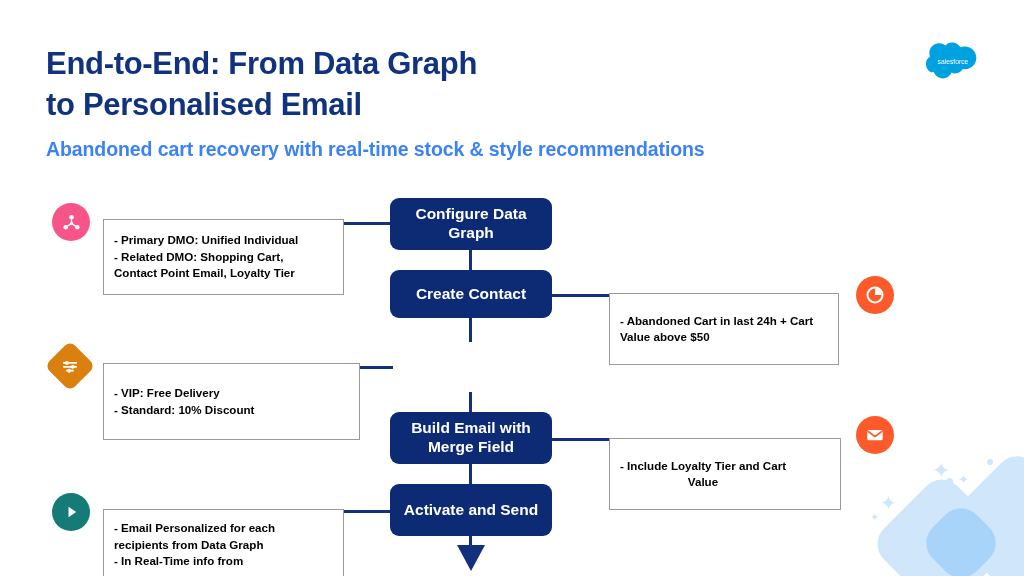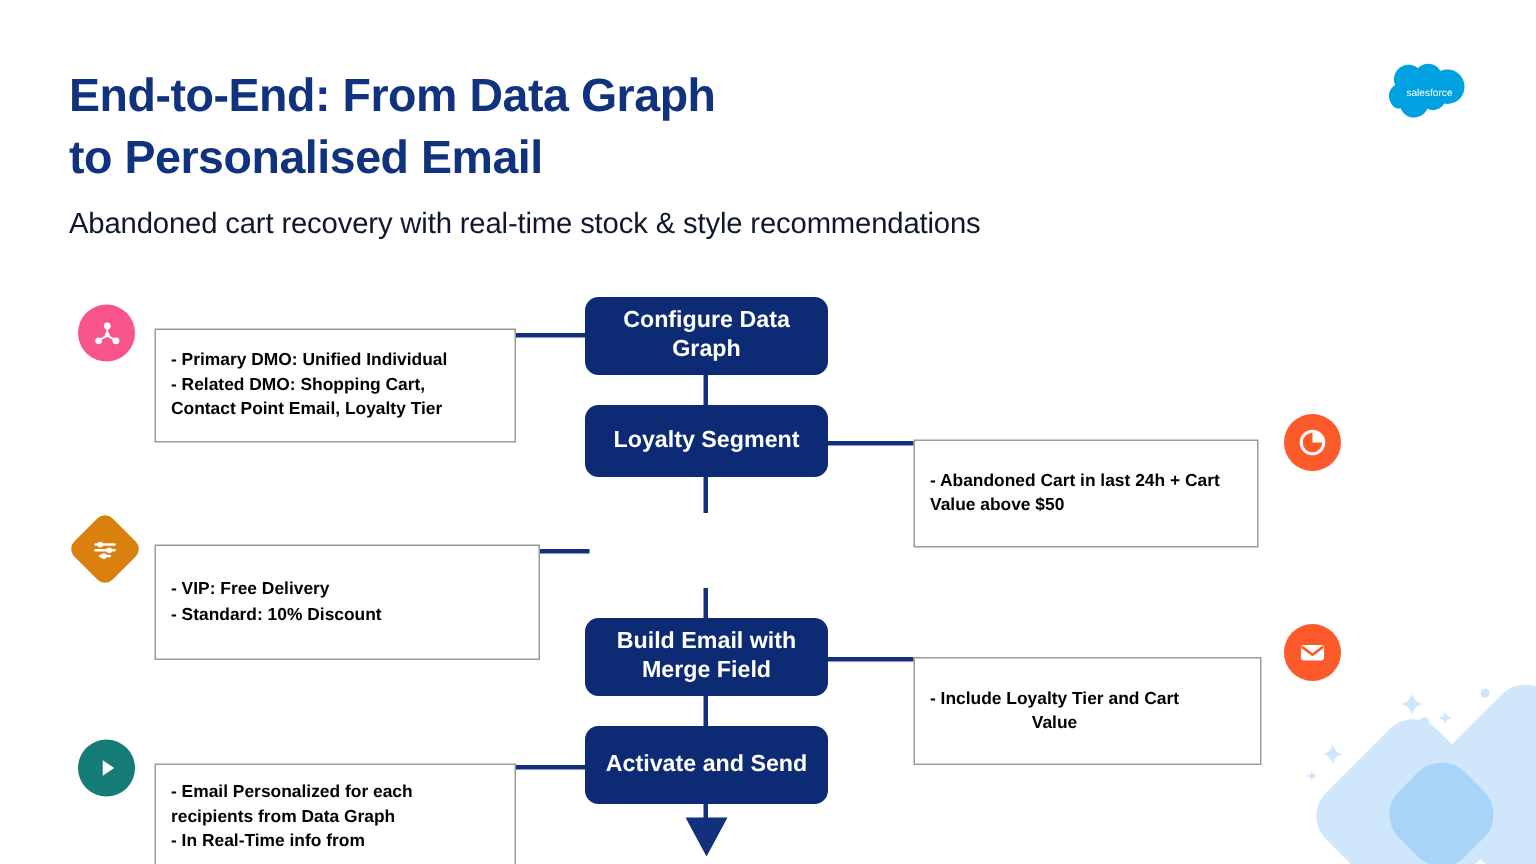--- a/index.html
+++ b/index.html
@@ -61,22 +61,22 @@
     line-height: 1.32;
     letter-spacing: -0.3px;
     color: #11327e;
     white-space: pre-line;
   }
   #page-subtitle {
     position: absolute;
     left: 46px; top: 138px;
     width: 830px;
     font-size: 19.5px;
-    font-weight: normal;
-    color: #0f172a;
+    font-weight: bold;
+    color: #3b82f6;
     letter-spacing: -0.1px;
   }
 
   
   #salesforce-logo {
     position: absolute;
     left: 926px; top: 42px;
     width: 54px; height: 38px;
   }
 
@@ -184,21 +184,21 @@
 
   <div class="conn-h" style="left:343px; top:222px; width:50px;"></div>
   <div class="conn-h" style="left:343px; top:366px; width:50px;"></div>
   <div class="conn-h" style="left:343px; top:510px; width:50px;"></div>
 
   <div class="conn-h" style="left:549px; top:294px; width:62px;"></div>
   <div class="conn-h" style="left:549px; top:438px; width:62px;"></div>
 
   <div class="flow-box" style="top:198px; height:52px;">Configure Data Graph</div>
 
-  <div class="flow-box" style="top:270px; height:48px;">Loyalty Segment</div>
+  <div class="flow-box" style="top:270px; height:48px;">Create Contact</div>
 
 
   <div class="flow-box" style="top:412px; height:52px;">Build Email with Merge Field</div>
 
   <div class="flow-box" style="top:484px; height:52px;">Activate and Send</div>
 
   <div class="note-box" style="left:103px; top:184px; width:241px; height:76px;">- Primary DMO: Unified Individual
 - Related DMO: Shopping Cart,
 Contact Point Email, Loyalty Tier</div>
 

